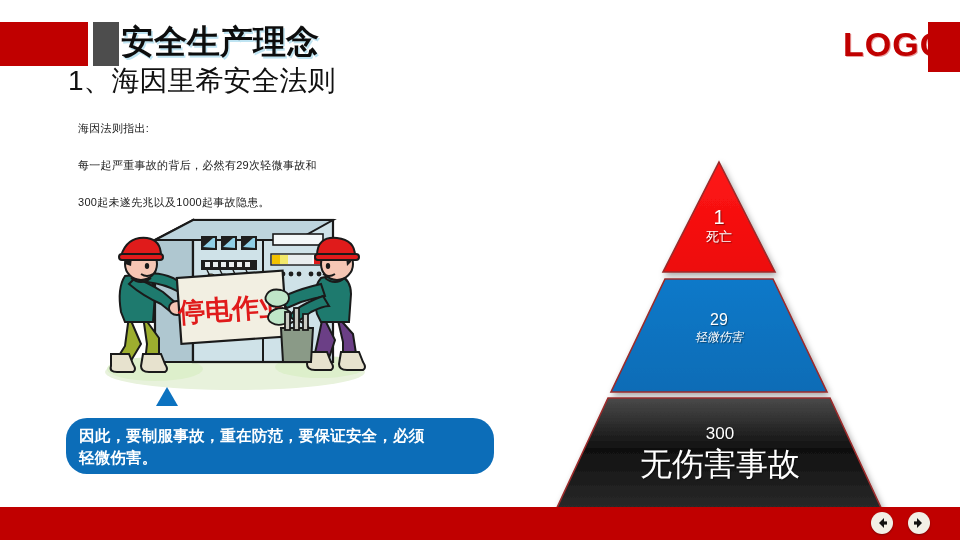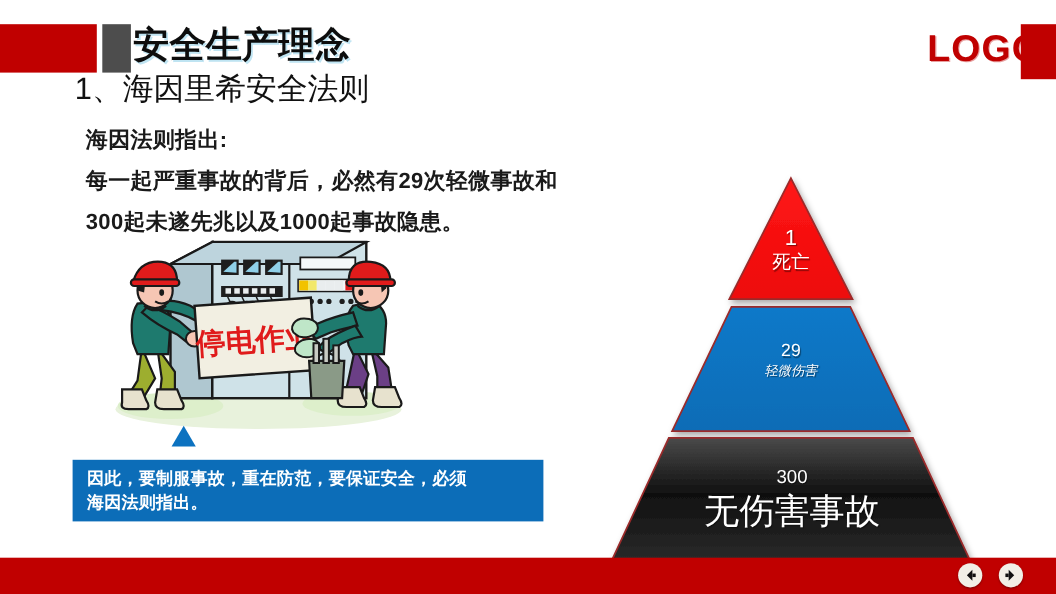--- a/index.html
+++ b/index.html
@@ -39,21 +39,20 @@
     position: absolute;
     left: 121px;
     top: 20px;
     font-size: 33px;
     font-weight: bold;
     color: #0D0D0D;
     letter-spacing: 0px;
     text-shadow: 1.5px 1.5px 0 #BFE4F2, -0.5px -0.5px 0 #ffffff;
     white-space: nowrap;
     line-height: 44px;
-    font-family: Liberation Serif, serif;
   }
   .hdr-logo {
     position: absolute;
     left: 843px;
     top: 24px;
     font-size: 34px;
     font-weight: bold;
     color: #C00000;
     letter-spacing: 1px;
     text-shadow: 1px 1px 0 #E8A0A0;
@@ -78,22 +77,22 @@
     white-space: nowrap;
     line-height: 34px;
   }
 
   
   .body-text {
     position: absolute;
     left: 78px;
     top: 110px;
     width: 470px;
-    font-size: 20px;
-    font-weight: bold;
+    font-size: 11px;
+    font-weight: normal;
     color: #1A1A1A;
     line-height: 37px;
     letter-spacing: 0.3px;
   }
   .body-text div { white-space: nowrap; }
 
   
   .illus {
     position: absolute;
     left: 85px;
@@ -118,20 +117,21 @@
   
   .callout {
     position: absolute;
     left: 66px;
     top: 418px;
     width: 428px;
     height: 56px;
     background: #0C6DB8;
     box-sizing: border-box;
     padding: 7px 13px 0 13px;
+    border-radius: 21px;
   }
   .callout div {
     color: #ffffff;
     font-size: 15.5px;
     font-weight: bold;
     line-height: 22px;
     letter-spacing: 0.2px;
     white-space: nowrap;
   }
 
@@ -152,21 +152,21 @@
     line-height: 1.22;
     pointer-events: none;
   }
   .tier-label .num { font-size: 21px; display: block; }
   .tier-label .cap { font-size: 19px; display: block; }
 
   .label-top {
     left: 659px; top: 205px; width: 120px;
   }
   .label-top .num { font-size: 20px; }
-  .label-top .cap { font-size: 17px; }
+  .label-top .cap { font-size: 13px; }
 
   .label-mid {
     left: 640px; top: 310px; width: 158px;
   }
   .label-mid .num { font-size: 16px; }
   .label-mid .cap { font-size: 12px; font-style: italic; }
 
   .label-bot {
     left: 620px; top: 424px; width: 200px;
   }
@@ -343,21 +343,21 @@
         <rect x="209" y="96" width="5" height="22"></rect>
         <rect x="218" y="102" width="5" height="16"></rect>
       </g>
     </svg>
   </div>
 
   <div class="pointer-tri"></div>
 
   <div class="callout">
     <div>因此，要制服事故，重在防范，要保证安全，必须</div>
-    <div>海因法则指出。</div>
+    <div>轻微伤害。</div>
   </div>
 
   <div class="pyramid">
     <svg width="365" height="365" viewBox="0 0 365 365">
       <defs>
         <linearGradient id="gTop" x1="0" y1="0" x2="0" y2="1">
           <stop offset="0%" stop-color="#FF1616"></stop>
           <stop offset="100%" stop-color="#ED0A0A"></stop>
         </linearGradient>
         <linearGradient id="gMid" x1="0" y1="0" x2="0" y2="1">

